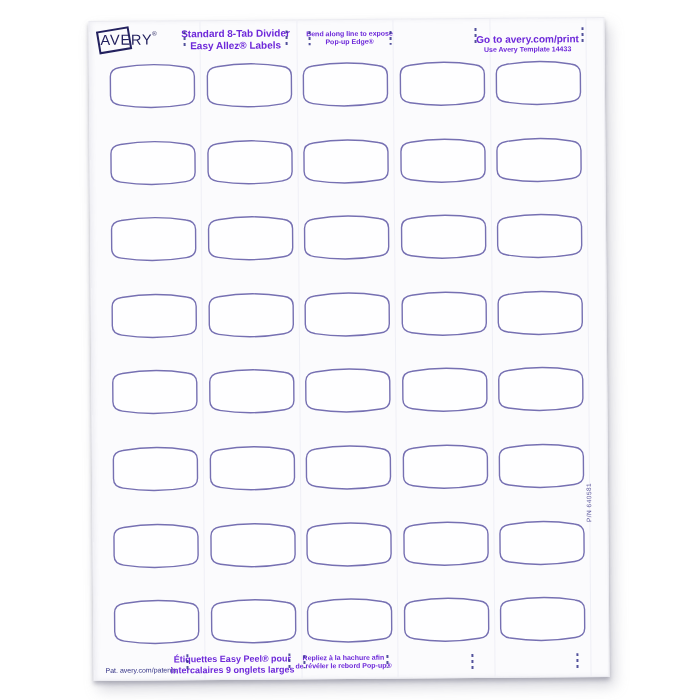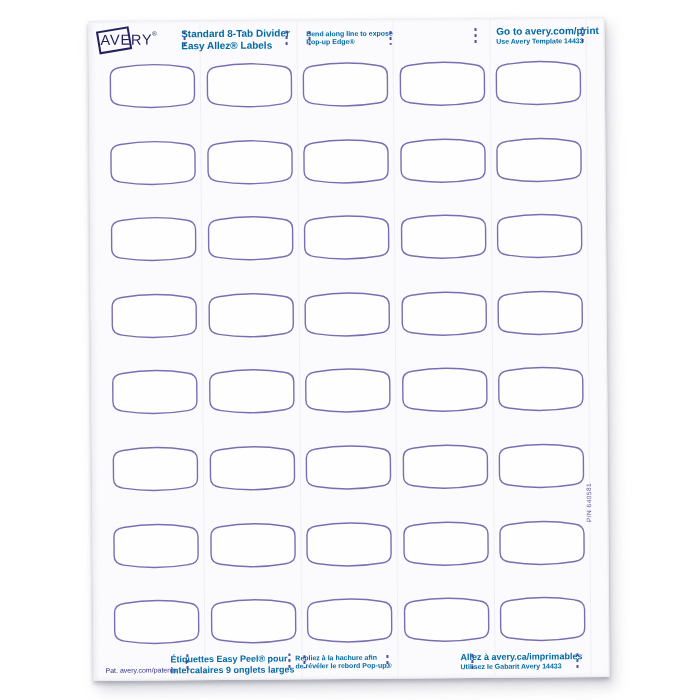--- a/index.html
+++ b/index.html
@@ -41,27 +41,27 @@
     position:relative;z-index:1;
   }
   .logo-frame{
     position:absolute;left:-3px;top:-2px;width:29px;height:19px;
     border:2.4px solid #23215f;transform:rotate(-9deg);z-index:2;
     background:transparent;
   }
   .logo-reg{font-size:6px;vertical-align:top;position:relative;z-index:3;}
 
   
-  .tblock{position:absolute;transform:translateX(-50%);color:#0369a1;white-space:nowrap;}
+  .tblock{position:absolute;transform:translateX(-50%);text-align:center;color:#6d28d9;white-space:nowrap;}
   .line-big{font-size:10px;font-weight:bold;line-height:11.5px;}
   .line-med{font-size:9px;font-weight:bold;line-height:10.5px;}
   .line-sm{font-size:7px;font-weight:bold;line-height:8px;}
   .hb1{left:146px;top:7px;}
   .hb2{left:260px;top:10px;}
-  .hb3{left:438px;top:7px;margin-left:20px;}
+  .hb3{left:438px;top:15px;}
   .fb1{left:138px;top:633px;}
   .fb2{left:249px;top:634px;}
   .fb3{left:427px;top:633px;}
   .patent{position:absolute;left:11px;top:645px;font-size:7px;color:#313084;white-space:nowrap;}
 
   
   .pn{
     position:absolute;left:492px;top:452px;height:52px;
     writing-mode:vertical-rl;transform:rotate(180deg);
     font-size:6.5px;color:#5f5a9e;letter-spacing:.5px;white-space:nowrap;
@@ -319,24 +319,20 @@
   <div class="tblock fb1">
     <div class="line-med">Étiquettes Easy Peel® pour</div>
     <div class="line-med">intercalaires 9 onglets larges</div>
   </div>
 
   <div class="tblock fb2">
     <div class="line-sm">Repliez à la hachure afin</div>
     <div class="line-sm">de révéler le rebord Pop-up®</div>
   </div>
 
-  <div class="tblock fb3">
-    <div class="line-med">Allez à avery.ca/imprimables</div>
-    <div class="line-sm">Utilisez le Gabarit Avery 14433</div>
-  </div>
 
   <div class="dash d7"></div>
   <div class="dash d8"></div>
   <div class="dash d9"></div>
   <div class="dash d10"></div>
   <div class="dash d11"></div>
   <div class="dash d12"></div>
 
 </div>
 

